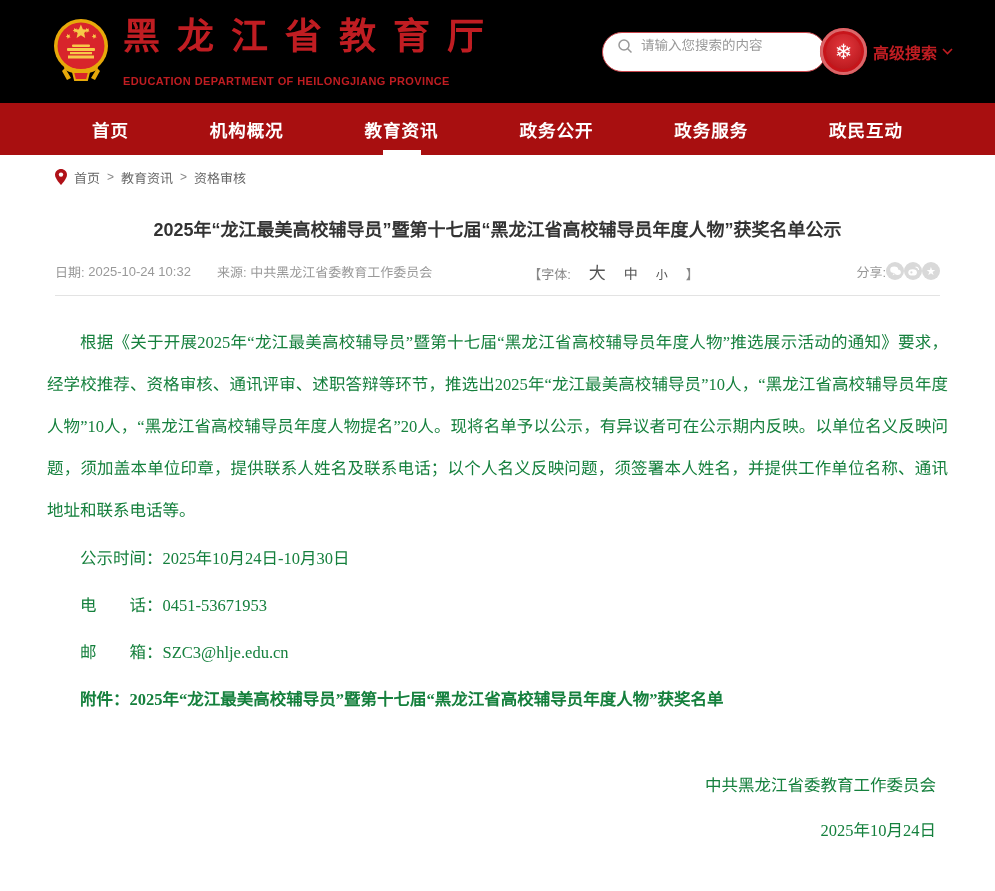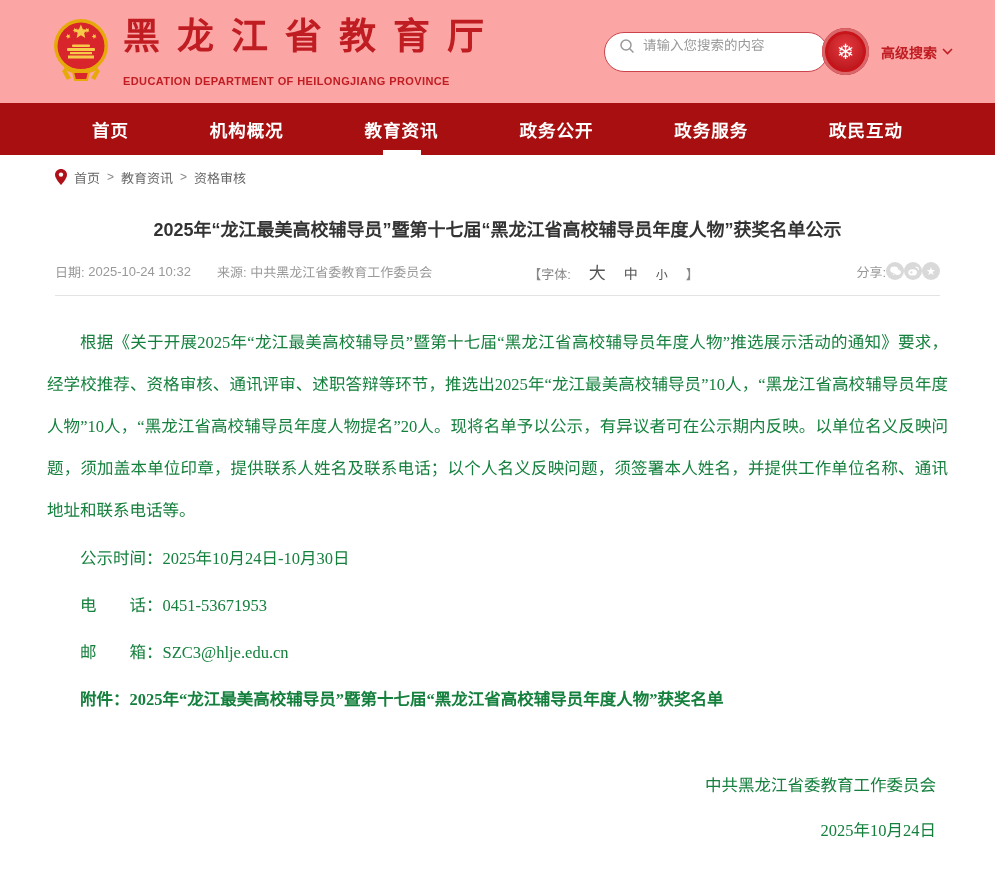--- a/index.html
+++ b/index.html
@@ -1,41 +1,41 @@
 <!DOCTYPE html>
 <html lang="zh-CN"><head>
 <meta charset="utf-8">
 <style>
   * { margin:0; padding:0; box-sizing:border-box; }
   html,body { width:995px; background:#fff; }
   body { height:891px; overflow:hidden; font-family:"Liberation Sans","DejaVu Sans",sans-serif; }
 
   
   .header { height:103px; display:flex; justify-content:space-between;
-            padding:0 42px 0 53px; background:#fca5a5;gap:44px; }
+            padding:0 42px 0 53px; background:#000000;gap:44px; }
   .brand { display:flex; align-items:center; gap:14px; }
   .emblem { width:56px; height:76px; flex:0 0 auto; }
   .brand-title { font-size:37px; font-weight:bold; color:#c01d22; letter-spacing:17px;
                  white-space:nowrap; line-height:1.15; }
   .brand-sub { font-size:11px; font-weight:bold; color:#c01d22; letter-spacing:0.4px;
                margin-top:17px; white-space:nowrap; }
 
   .search-area { display:flex; align-items:center; }
   .search-box { width:224px; height:40px; border:1px solid #c9454b; border-radius:21px;
                 display:flex; align-items:center; padding:0 12px 12px 14px; gap:8px; background:#fff; }
   .search-box input { border:none; outline:none; font-size:13.5px; color:#333; width:150px;
                       font-family:"Liberation Sans",sans-serif; }
   .search-box input::placeholder { color:#999; }
   .search-btn { width:47px; height:47px; border-radius:50%; border:none; cursor:pointer;
                 margin-left:-6px; position:relative; z-index:2;
                 background:radial-gradient(circle at 50% 40%, #e4383e 0%, #c01d22 55%, #9c0d12 100%);
                 box-shadow:inset 0 0 0 3px rgba(255,255,255,0.35), inset 0 0 0 6px rgba(200,20,26,0.9);
                 color:#fff; font-size:21px; line-height:1; display:flex; align-items:center; justify-content:center; }
-  .adv-search { display:flex; align-items:center; gap:5px; margin-left:12px; cursor:pointer;
-                color:#c01d22; font-size:14px; font-weight:bold; text-decoration:none; }
+  .adv-search { display:flex; align-items:center; gap:5px; margin-left:6px; cursor:pointer;
+                color:#c01d22; font-size:16px; font-weight:bold; text-decoration:none; }
 
   
   .nav { height:52px; background:#a80f10; display:flex; align-items:stretch;
          justify-content:space-between; padding:0 92px 0 92px; }
   .nav-item { position:relative; display:flex; align-items:center; color:#fff;
               font-size:17.5px; font-weight:bold; cursor:pointer; letter-spacing:1px; }
   .nav-item.active::after { content:""; position:absolute; left:50%; transform:translateX(-50%);
               bottom:0; width:38px; height:5px; background:#fff; }
 
   

